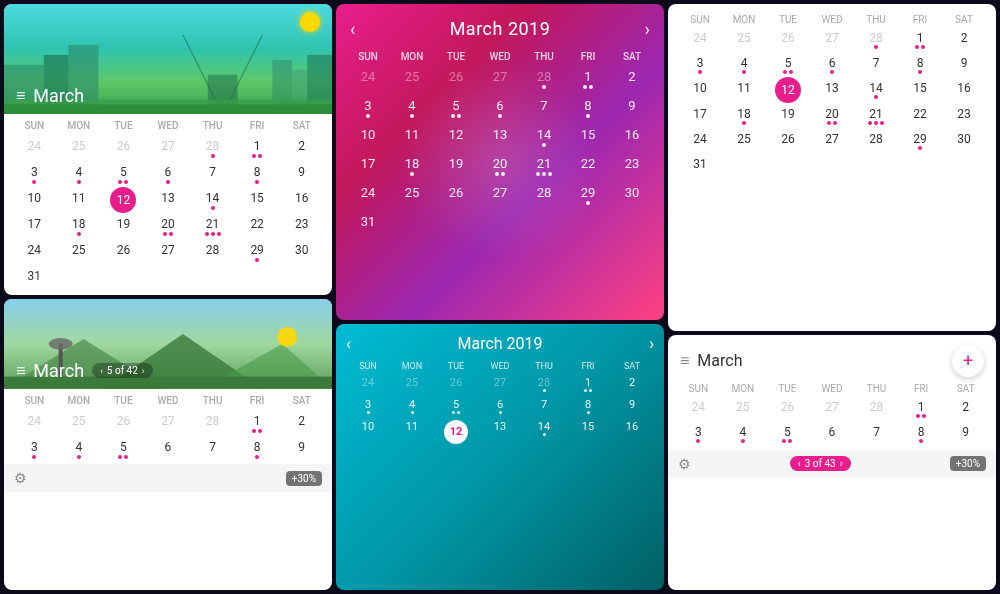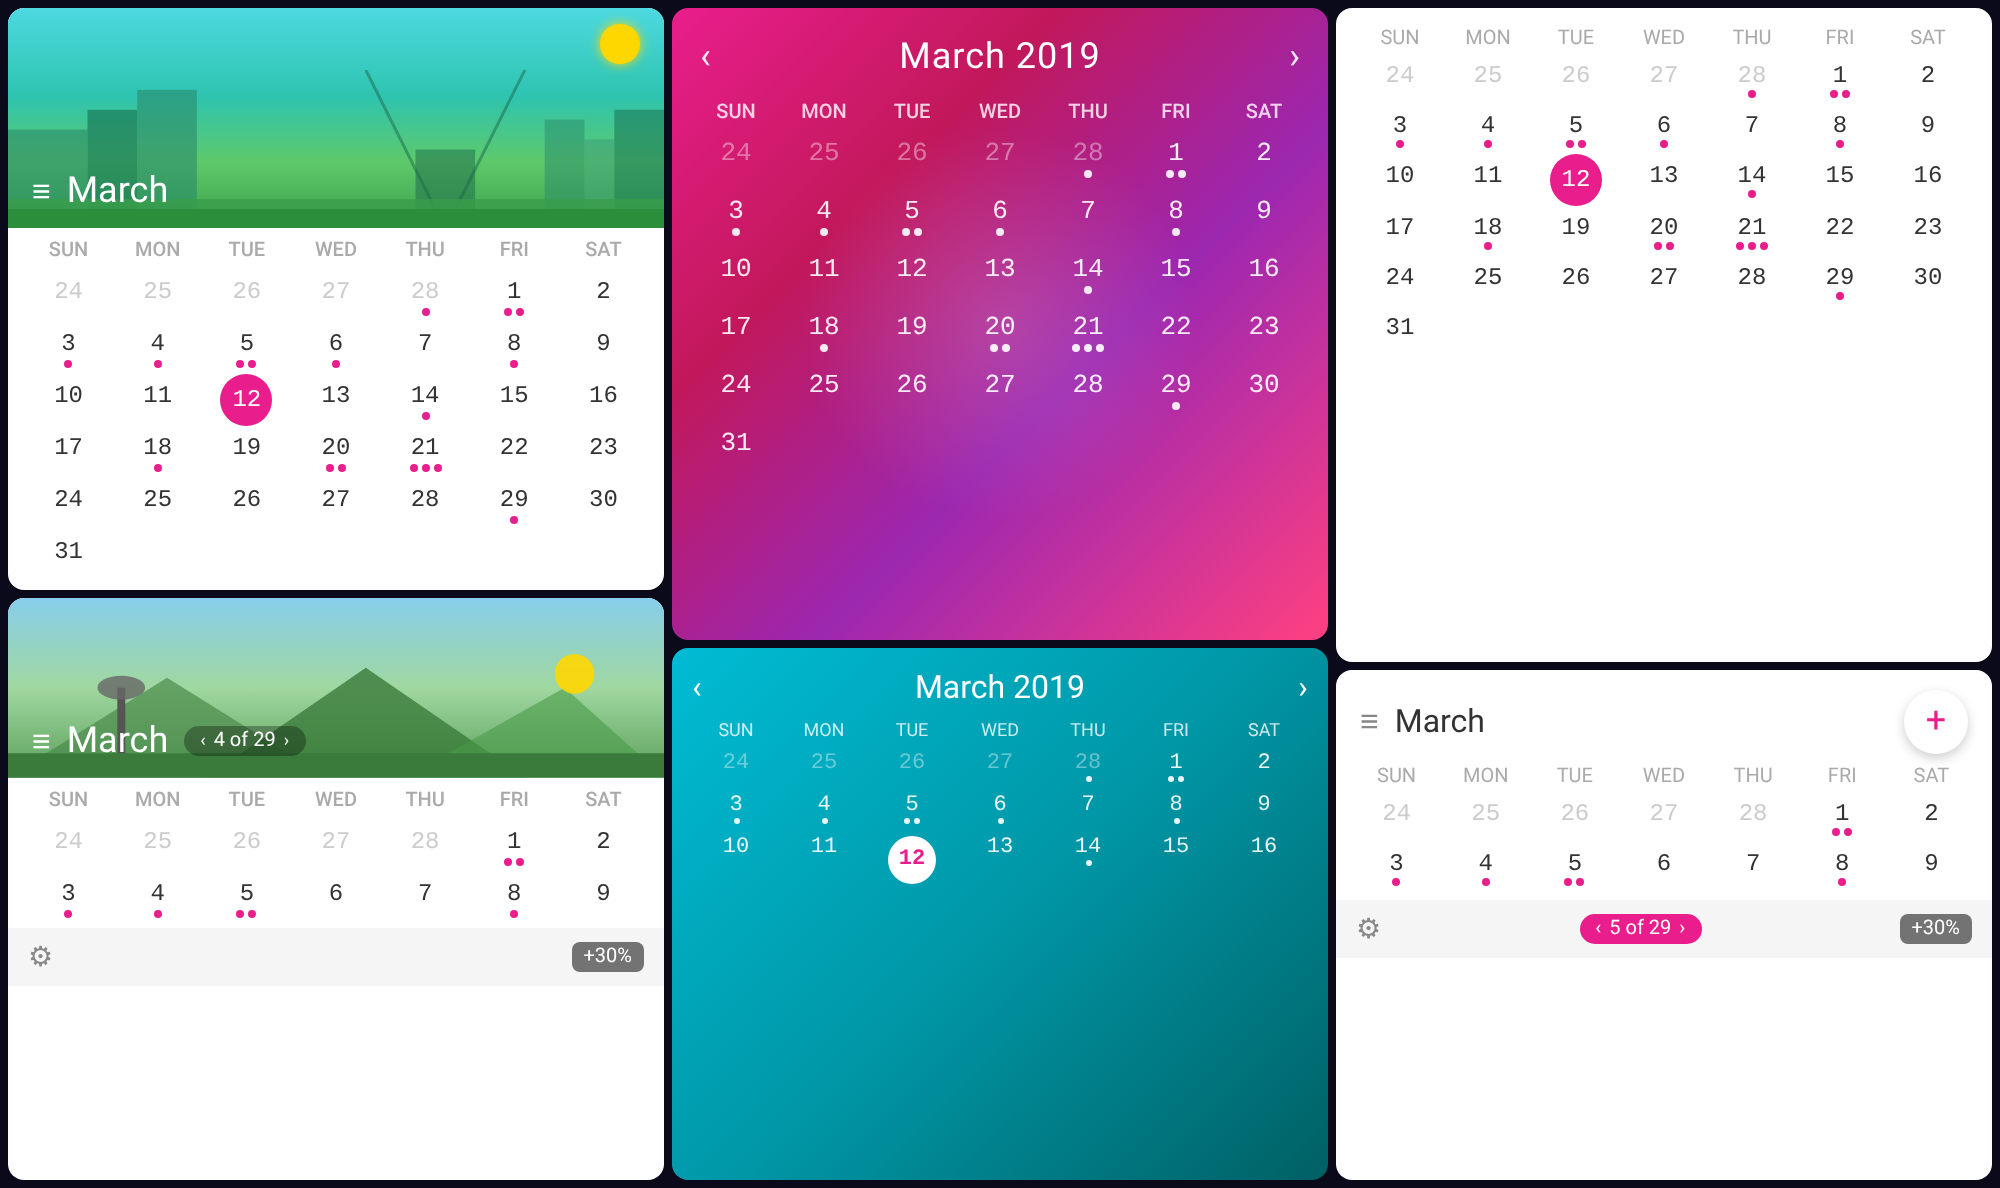--- a/index.html
+++ b/index.html
@@ -90,21 +90,20 @@
     .cal-dow {
       text-align: center;
       font-size: 10px;
       color: #aaa;
       font-weight: 500;
       padding: 2px 0;
     }
     .cal-row {
       display: grid;
       grid-template-columns: repeat(7, 1fr);
-      font-family: Liberation Mono, monospace;
     }
     .cal-cell {
       text-align: center;
       padding: 4px 2px 2px;
       position: relative;
       font-size: 12px;
       color: #333;
     }
     .cal-cell.prev-month, .cal-cell.next-month {
       color: #ccc;
@@ -528,21 +527,21 @@
 
           <circle cx="285" cy="18" r="10" fill="#FFD700" opacity="0.9"></circle>
 
           <rect x="0" y="58" width="330" height="12" fill="#3a7a3a"></rect>
         </svg>
         <div class="seattle-title-row">
           <span class="hamburger-icon">≡</span>
           <span class="city-month-label">March</span>
           <div class="pagination-badge">
             <span class="badge-arrow">‹</span>
-            <span>4 of 29</span>
+            <span>5 of 42</span>
             <span class="badge-arrow">›</span>
           </div>
         </div>
       </div>
       <div class="cal-grid-partial">
         <div class="cal-dow-row" id="dow-seattle">
             <div class="cal-dow">SUN</div>
             <div class="cal-dow">MON</div>
             <div class="cal-dow">TUE</div>
             <div class="cal-dow">WED</div>
@@ -906,21 +905,21 @@
                   <div class="clean-dot"></div>
                 </div></div>
               <div class="clean-cell">9</div>
             </div>
           </div>
       </div>
       <div class="card-bottom-bar">
         <span class="settings-icon">⚙</span>
         <div class="pagination-badge-pink">
           <span>‹</span>
-          <span>5 of 29</span>
+          <span>3 of 43</span>
           <span>›</span>
         </div>
         <span class="plus-pct">+30%</span>
       </div>
     </div>
 
   </div>
 
 </div>
 

